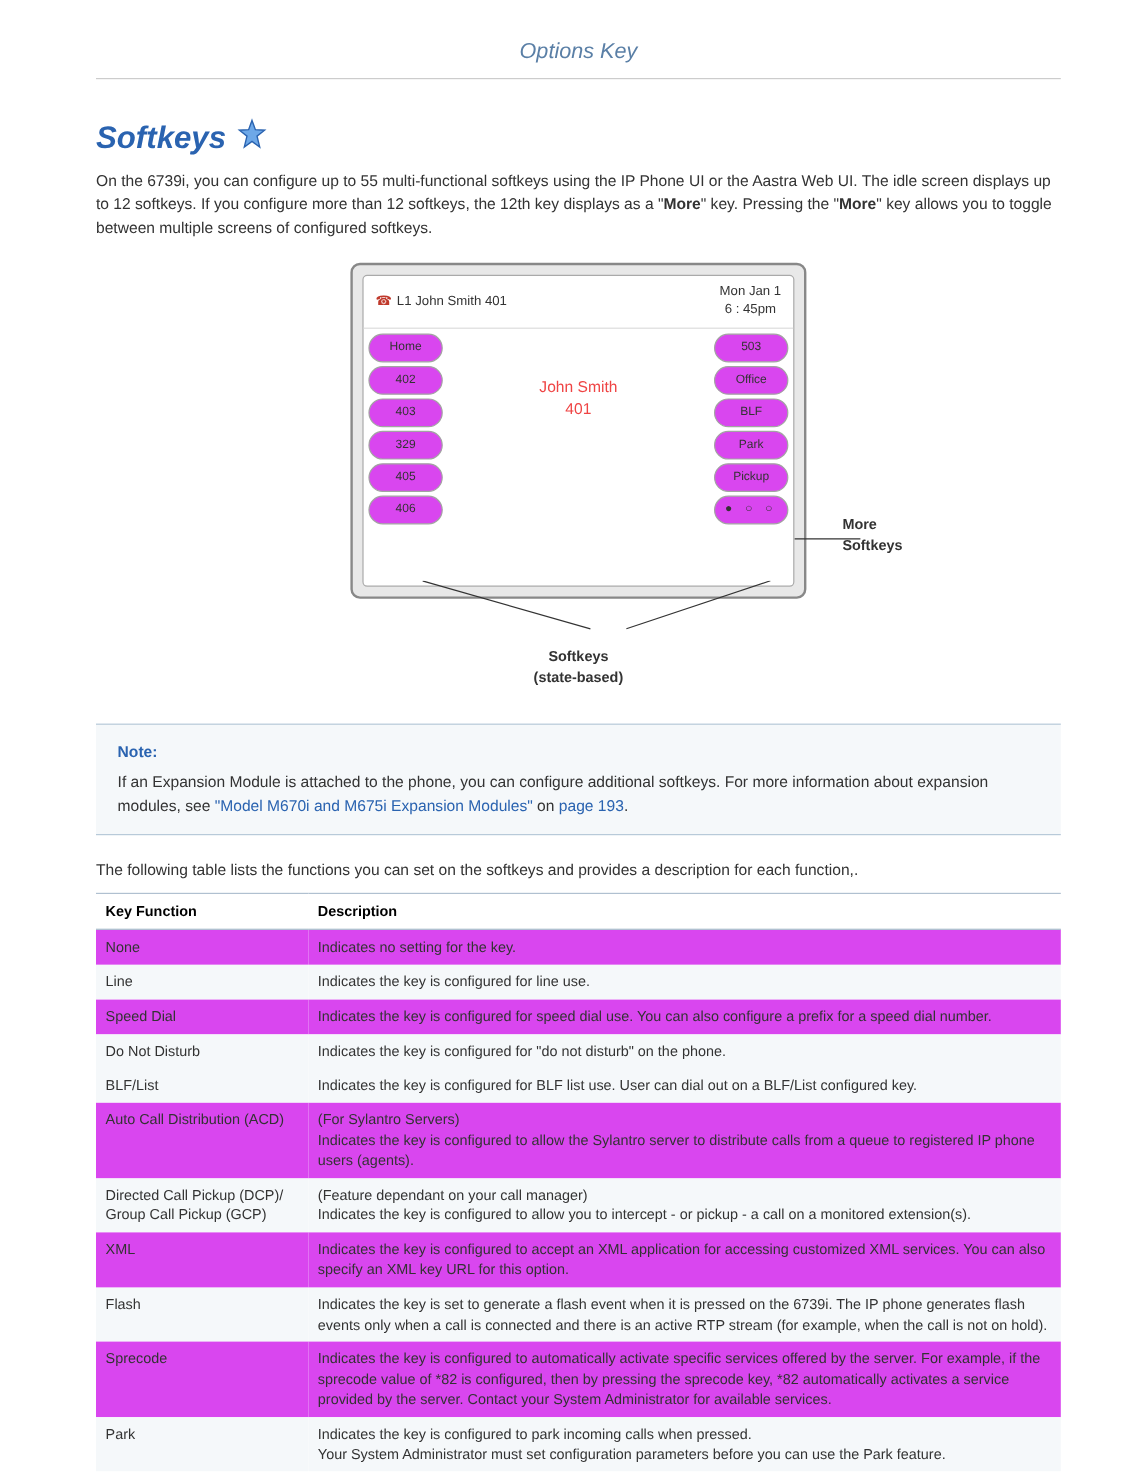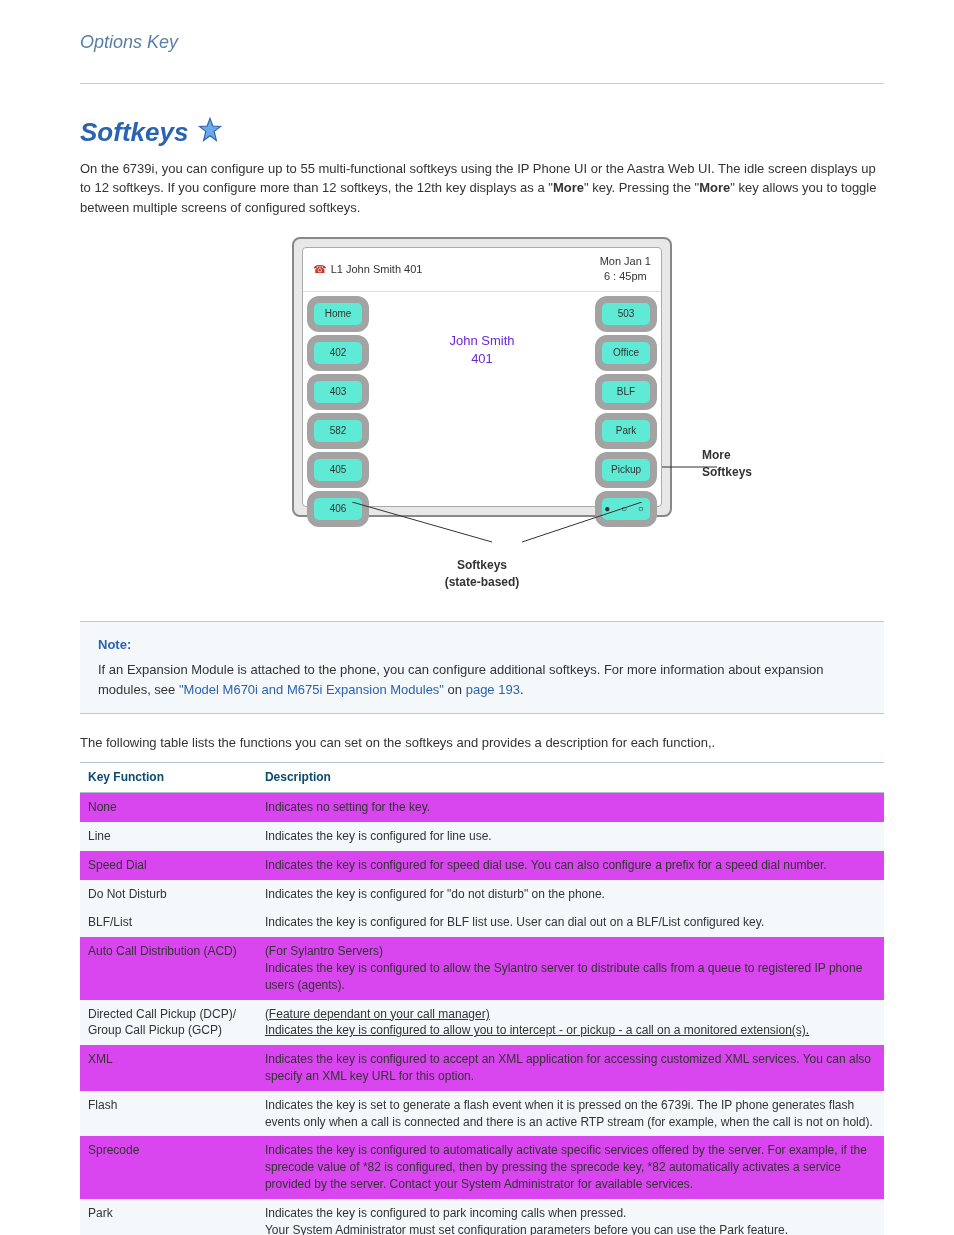--- a/index.html
+++ b/index.html
@@ -6,25 +6,25 @@
   body {
     font-family: "Segoe UI", Tahoma, Helvetica, Arial, sans-serif;
     background: #fff;
     color: #333;
     width: 954px;
     padding: 30px 70px 40px 80px;
     font-size: 13px;
     line-height: 1.4;
   }
   .header-right {
-    text-align: left;
+    text-align: center;
     font-style: italic;
     color: #5a7fa6;
     font-size: 18px;
-    margin-bottom: 28px;
+    margin-bottom: 10px;
   }
   hr.thin { border: none; border-top: 1px solid #ccc; margin-bottom: 30px; }
   h2.section-title {
     color: #2a63b0;
     font-style: italic;
     font-size: 26px;
     font-weight: bold;
     display: inline-block;
     vertical-align: middle;
   }
@@ -60,28 +60,28 @@
     justify-content: space-between;
     padding: 6px 10px;
     border-bottom: 1px solid #ddd;
     font-size: 11px;
   }
   .ps-top-left { display: flex; align-items: center; gap: 4px; }
   .ps-top-right { text-align: center; }
   .ps-body { flex: 1; display: flex; }
   .ps-col { width: 70px; display: flex; flex-direction: column; padding: 4px; gap: 3px; }
   .ps-col.right { margin-left: auto; }
-  .ps-center { flex: 1; text-align: center; padding-top: 40px; font-size: 13px; color: #6d28d9; }
+  .ps-center { flex: 1; text-align: center; padding-top: 40px; font-size: 13px; color: #ef4444; }
   .ps-key {
-    border: 7px solid #a3a3a3;
+    border: 1px solid #a3a3a3;
     border-radius: 12px;
     font-size: 10px;
     text-align: center;
     padding: 4px 0;
-    background: #5eead4;
+    background: #d946ef;
   }
   .ps-key.dots { letter-spacing: 4px; }
   .callout {
     display: inline-block;
     vertical-align: top;
     font-weight: bold;
     font-size: 12px;
     margin-left: 30px;
     margin-top: 200px;
     text-align: left;
@@ -97,21 +97,21 @@
   }
   .note-title { color: #2a63b0; font-weight: bold; margin-bottom: 6px; }
   .note-box a { color: #2a63b0; text-decoration: none; }
   .note-text { line-height: 1.5; }
 
   .table-intro { margin: 14px 0 10px; }
 
   table.func { width: 100%; border-collapse: collapse; font-size: 12px; }
   table.func th {
     text-align: left;
-    color: #0c4a6e;
+    color: #000000;
     font-weight: bold;
     border-top: 1px solid #b0c0d0;
     border-bottom: 1px solid #b0c0d0;
     padding: 6px 8px;
     background: #fff;
   }
   table.func td {
     padding: 6px 8px;
     vertical-align: top;
     line-height: 1.4;
@@ -153,21 +153,21 @@
         <div class="ps-top-right">
           <div>Mon Jan 1</div>
           <div>6 : 45pm</div>
         </div>
       </div>
       <div class="ps-body">
         <div class="ps-col">
           <div class="ps-key">Home</div>
           <div class="ps-key">402</div>
           <div class="ps-key">403</div>
-          <div class="ps-key">582</div>
+          <div class="ps-key">329</div>
           <div class="ps-key">405</div>
           <div class="ps-key">406</div>
         </div>
         <div class="ps-center">
           <div>John Smith</div>
           <div>401</div>
         </div>
         <div class="ps-col right">
           <div class="ps-key">503</div>
           <div class="ps-key">Office</div>
@@ -233,21 +233,21 @@
         <td>BLF/List</td>
         <td style="white-space: pre-line;">Indicates the key is configured for BLF list use. User can dial out on a BLF/List configured key.</td>
       </tr>
       <tr class="even">
         <td>Auto Call Distribution (ACD)</td>
         <td style="white-space: pre-line;">(For Sylantro Servers)
 Indicates the key is configured to allow the Sylantro server to distribute calls from a queue to registered IP phone users (agents).</td>
       </tr>
       <tr class="odd">
         <td>Directed Call Pickup (DCP)/ Group Call Pickup (GCP)</td>
-        <td style="white-space: pre-line; text-decoration: underline;">(Feature dependant on your call manager)
+        <td style="white-space: pre-line;">(Feature dependant on your call manager)
 Indicates the key is configured to allow you to intercept - or pickup - a call on a monitored extension(s).</td>
       </tr>
       <tr class="even">
         <td>XML</td>
         <td style="white-space: pre-line;">Indicates the key is configured to accept an XML application for accessing customized XML services. You can also specify an XML key URL for this option.</td>
       </tr>
       <tr class="odd">
         <td>Flash</td>
         <td style="white-space: pre-line;">Indicates the key is set to generate a flash event when it is pressed on the 6739i. The IP phone generates flash events only when a call is connected and there is an active RTP stream (for example, when the call is not on hold).</td>
       </tr>

